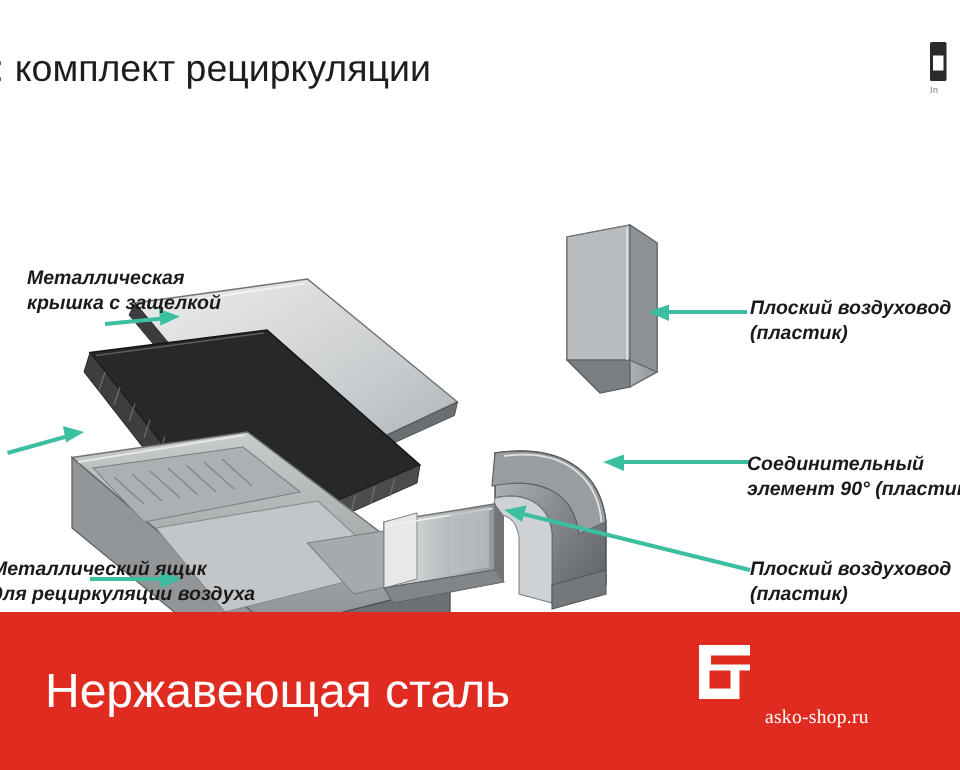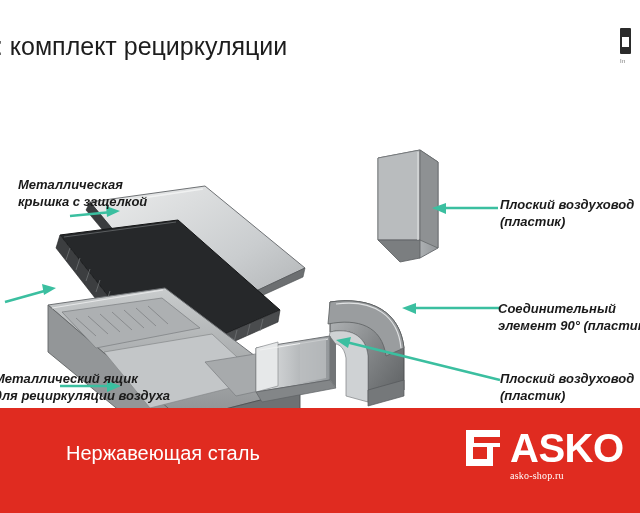--- a/index.html
+++ b/index.html
@@ -54,21 +54,21 @@
   #label-elbow{left:498px;top:300px;}
   #label-duct-horizontal{left:500px;top:370px;}
 
   
   .banner{
     position:absolute;left:0;top:408px;width:640px;height:105px;
     background:#e02b20;
   }
   .banner-text{
     position:absolute;left:30px;top:442px;
-    font-size:20px;color:#ffffff;font-weight:400;white-space:nowrap;margin-left:36px;
+    font-size:32px;color:#ffffff;font-weight:400;white-space:nowrap;
   }
   .brand{
     position:absolute;left:466px;top:428px;width:160px;height:46px;
   }
   .brand .logo-mark{
     position:absolute;left:0;top:2px;width:34px;height:36px;
   }
   .brand .logo-mark .sq{
     position:absolute;inset:0;background:#ffffff;
   }
@@ -82,21 +82,21 @@
     position:absolute;left:27px;top:17px;width:7px;height:22px;background:#e02b20;
   }
   .brand .wordmark{
     position:absolute;left:44px;top:-2px;
     font-size:40px;line-height:44px;font-weight:700;color:#ffffff;
     letter-spacing:-0.5px;white-space:nowrap;
   }
   .brand .url{
     position:absolute;left:44px;top:42px;
     font-family:"Liberation Serif", serif;
-    font-size:10px;color:#ffffff;white-space:nowrap;letter-spacing:.2px;
+    font-size:13px;color:#ffffff;white-space:nowrap;letter-spacing:.2px;
   }
 </style>
 </head>
 <body>
 
 <div class="slide">
 
   <div class="title">е: комплект рециркуляции</div>
 
   <div class="top-logo">
@@ -268,17 +268,16 @@
   <div class="banner"></div>
   <div class="banner-text">Нержавеющая сталь</div>
 
   <div class="brand">
     <div class="logo-mark">
       <div class="sq"></div>
       <div class="cut-top"></div>
       <div class="cut-mid"></div>
       <div class="cut-right"></div>
     </div>
-    <div class="wordmark">ASKO</div>
     <div class="url">asko-shop.ru</div>
   </div>
 
 </div>
 
 </body></html>

